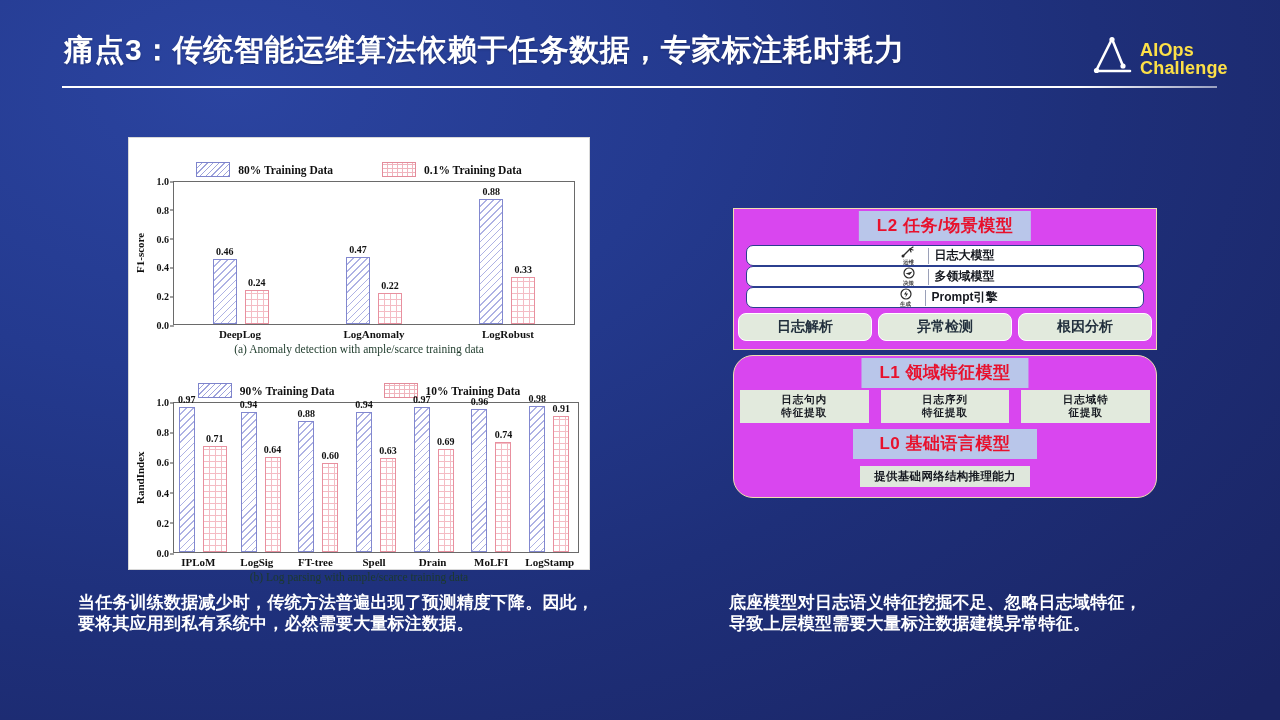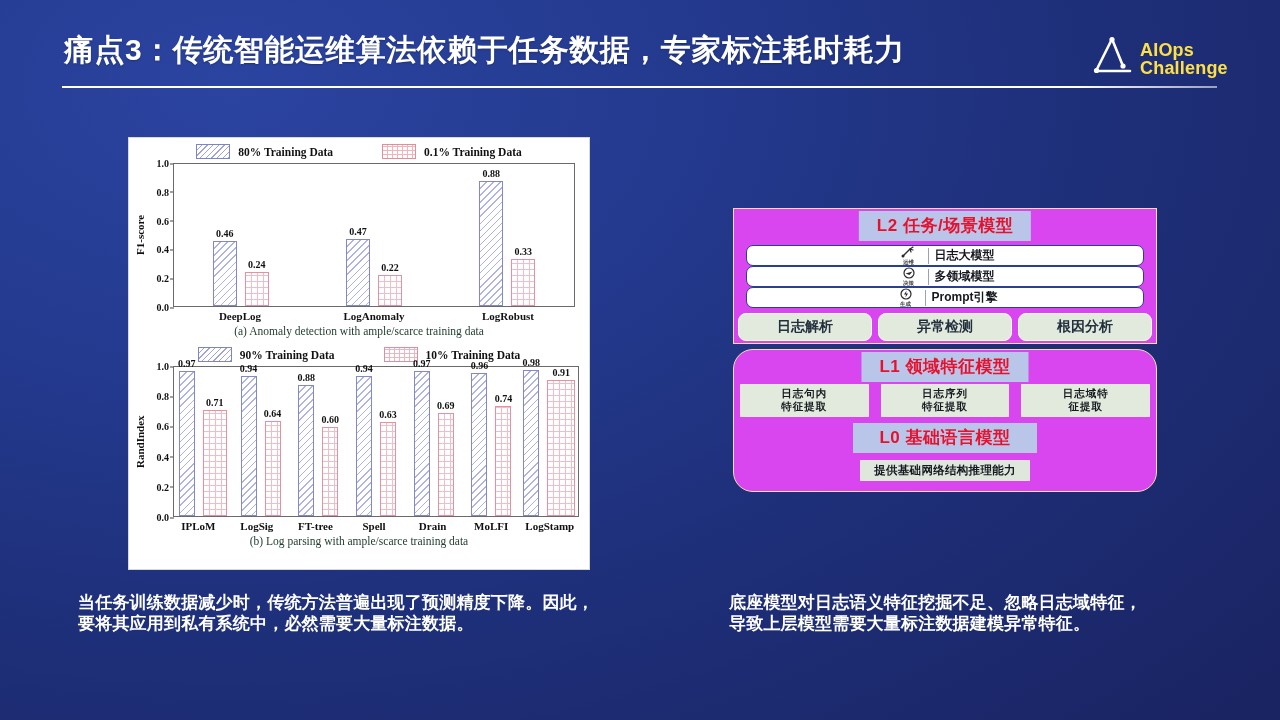--- a/index.html
+++ b/index.html
@@ -27,21 +27,21 @@
   #title-rule { position:absolute; left:62px; top:86px; width:1155px; height:2px;
     background:linear-gradient(90deg,#ffffff 0%,#ffffff 88%,rgba(255,255,255,.55) 100%); }
 
   
   #chart-panel {
     position:absolute; left:128px; top:137px; width:462px; height:433px;
     background:#ffffff; border:1px solid #d8d8d8;
   }
   .chart-block { position:relative; width:100%; }
   .legend { display:flex; justify-content:center; gap:49px; align-items:center;
-    padding-top:6px; }
+    padding-top:24px; }
   .legend-item { display:flex; align-items:center; gap:8px; }
   .swatch { width:34px; height:15px; border:1.2px solid; }
   .sw-blue { border-color:#7e84cc; background:
      repeating-linear-gradient(135deg, transparent 0 3px, #9ea3dc 3px 4px); }
   .sw-pink { border-color:#e38c9b; background:
       repeating-linear-gradient(0deg, transparent 0 3px, #f0b4bd 3px 4px),
       repeating-linear-gradient(90deg, transparent 0 4px, #f0b4bd 4px 5px); }
   .legend-label { font-family:"Liberation Serif","DejaVu Serif",serif;
     font-size:11.5px; font-weight:bold; color:#111; }
 
@@ -89,21 +89,21 @@
   .chip { flex:1; background:#ffffff; border:1.5px solid #2b3f8f;
     border-radius:7px; height:30px; display:flex; align-items:center;
     justify-content:center; gap:6px; padding:0 4px; }
   .chip-ico { display:flex; flex-direction:column; align-items:center;
     justify-content:center; width:26px; }
   .chip-ico svg { display:block; }
   .chip-ico span { font-size:5.5px; color:#3a3a3a; font-weight:bold;
     line-height:6px; margin-top:1px; }
   .chip-sep { width:1px; height:16px; background:#9aa0b8; }
   .chip-txt { font-size:12px; font-weight:bold; color:#15181f; white-space:nowrap; }
-  .fn-row { display:flex; gap:6px; padding:5px 4px 2px;align-items:flex-end; }
+  .fn-row { display:flex; gap:6px; padding:5px 4px 8px;align-items:flex-end; }
   .fn-box { flex:1; background:#e2eadd; border:1.5px solid #ffffff;
     border-radius:8px; height:28px; display:flex; align-items:center;
     justify-content:center; font-size:14px; font-weight:bold; color:#22303d; }
   .l1-card { position:relative; width:424px; margin-top:5px;border-radius:20px; }
   .feat-row { display:flex; padding:2px 6px 0; gap:12px; }
   .feat-box { flex:1; background:#e2eadd; text-align:center; font-size:10.5px;
     font-weight:bold; color:#15181f; line-height:13px; padding:3px 2px 4px;
     letter-spacing:1px; }
   .l0-chip-wrap { display:flex; justify-content:center; padding-top:6px; }
   .l0-chip { background:#b9c6ea; color:#e8112d; font-weight:bold; font-size:17px;
@@ -274,21 +274,21 @@
                 <span class="vlab">0.96</span>
               </div>
               <div class="bar p" style="width: 16px; height: 74%;">
                 <span class="vlab">0.74</span>
               </div>
             </div>
             <div class="group">
               <div class="bar b" style="width: 16px; height: 98%;">
                 <span class="vlab">0.98</span>
               </div>
-              <div class="bar p" style="width: 28px; height: 91%;">
+              <div class="bar p" style="width: 16px; height: 91%;">
                 <span class="vlab">0.91</span>
               </div>
             </div>
           </div>
       </div>
     </div>
 
     <div class="xlabels" id="xlabels-b" style="padding:0 10px 0 40px;">
         <div>IPLoM</div>
         <div>LogSig</div>

